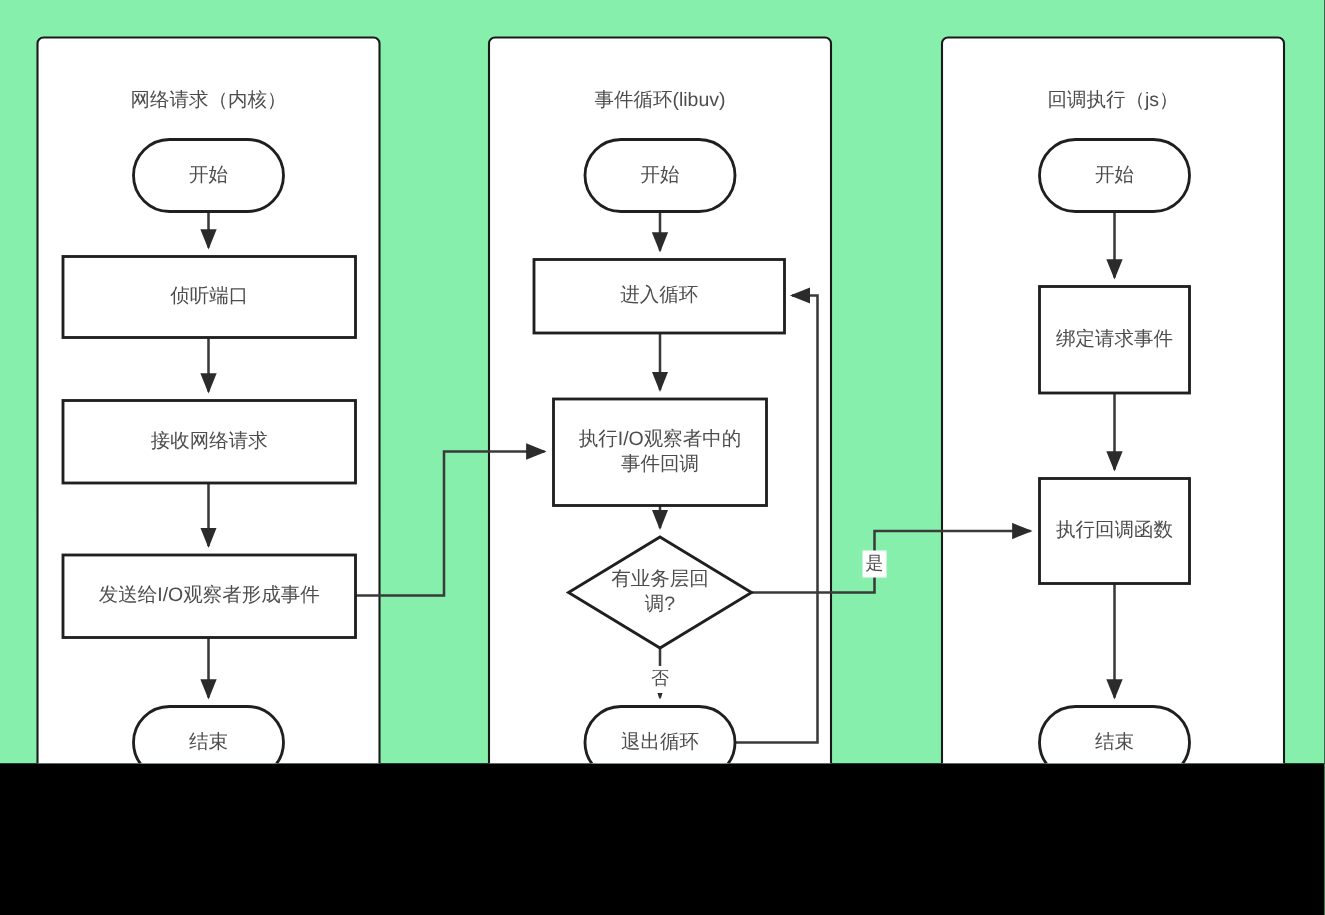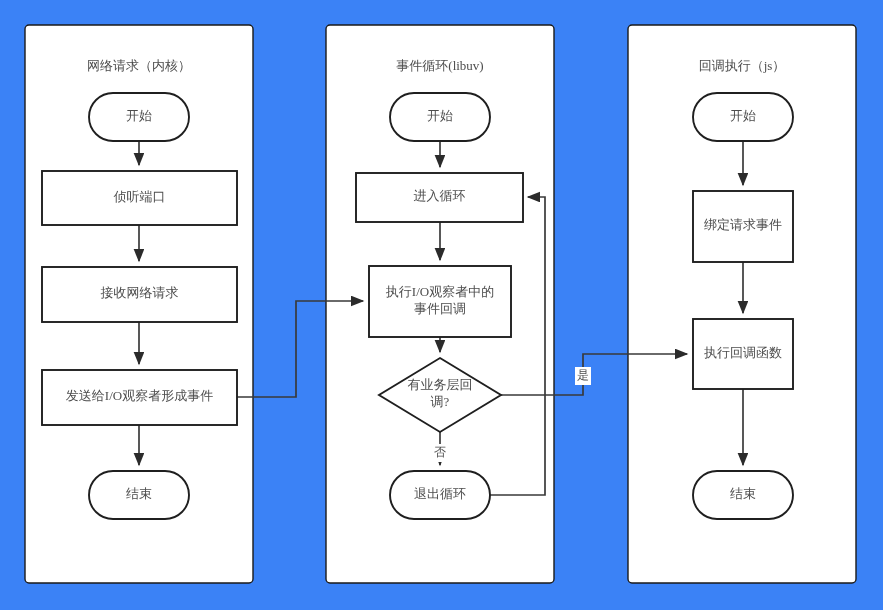--- a/index.html
+++ b/index.html
@@ -3,24 +3,24 @@
 <meta charset="utf-8">
 <style>
   html, body {
     margin: 0;
     padding: 0;
     background: #000000;
   }
   #canvas {
     position: relative;
     width: 883px;
-    height: 610px;
-    background: #3b82f6;
+    height: 509px;
+    background: #86efac;
     overflow: hidden;
-    font-family: Liberation Serif, serif;
+    font-family: Liberation Sans, sans-serif;
   }
   svg#flow {
     position: absolute;
     left: 0;
     top: 0;
     width: 883px;
     height: 610px;
     display: block;
   }
   .lane-rect {

